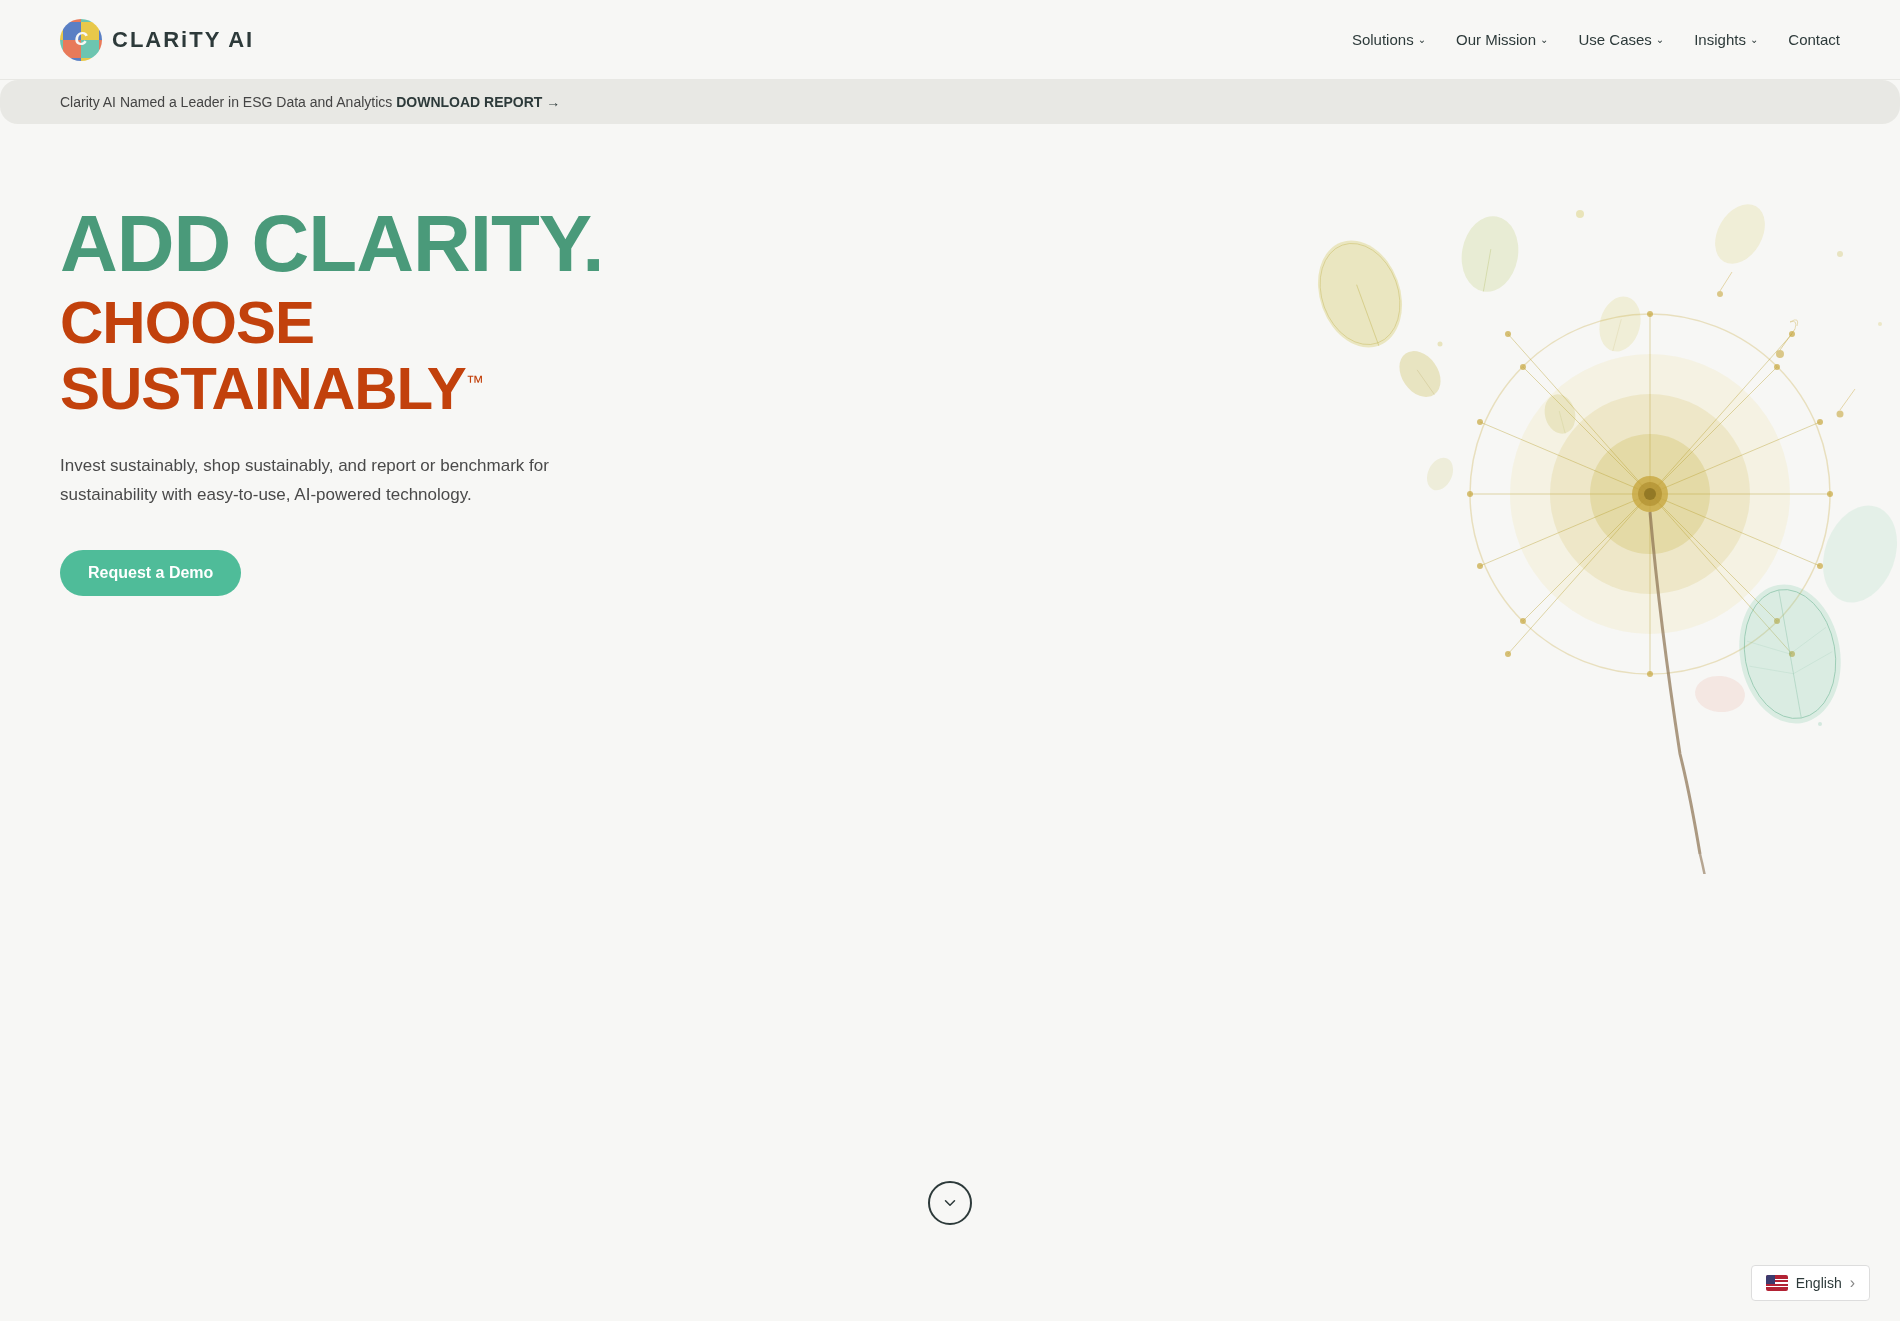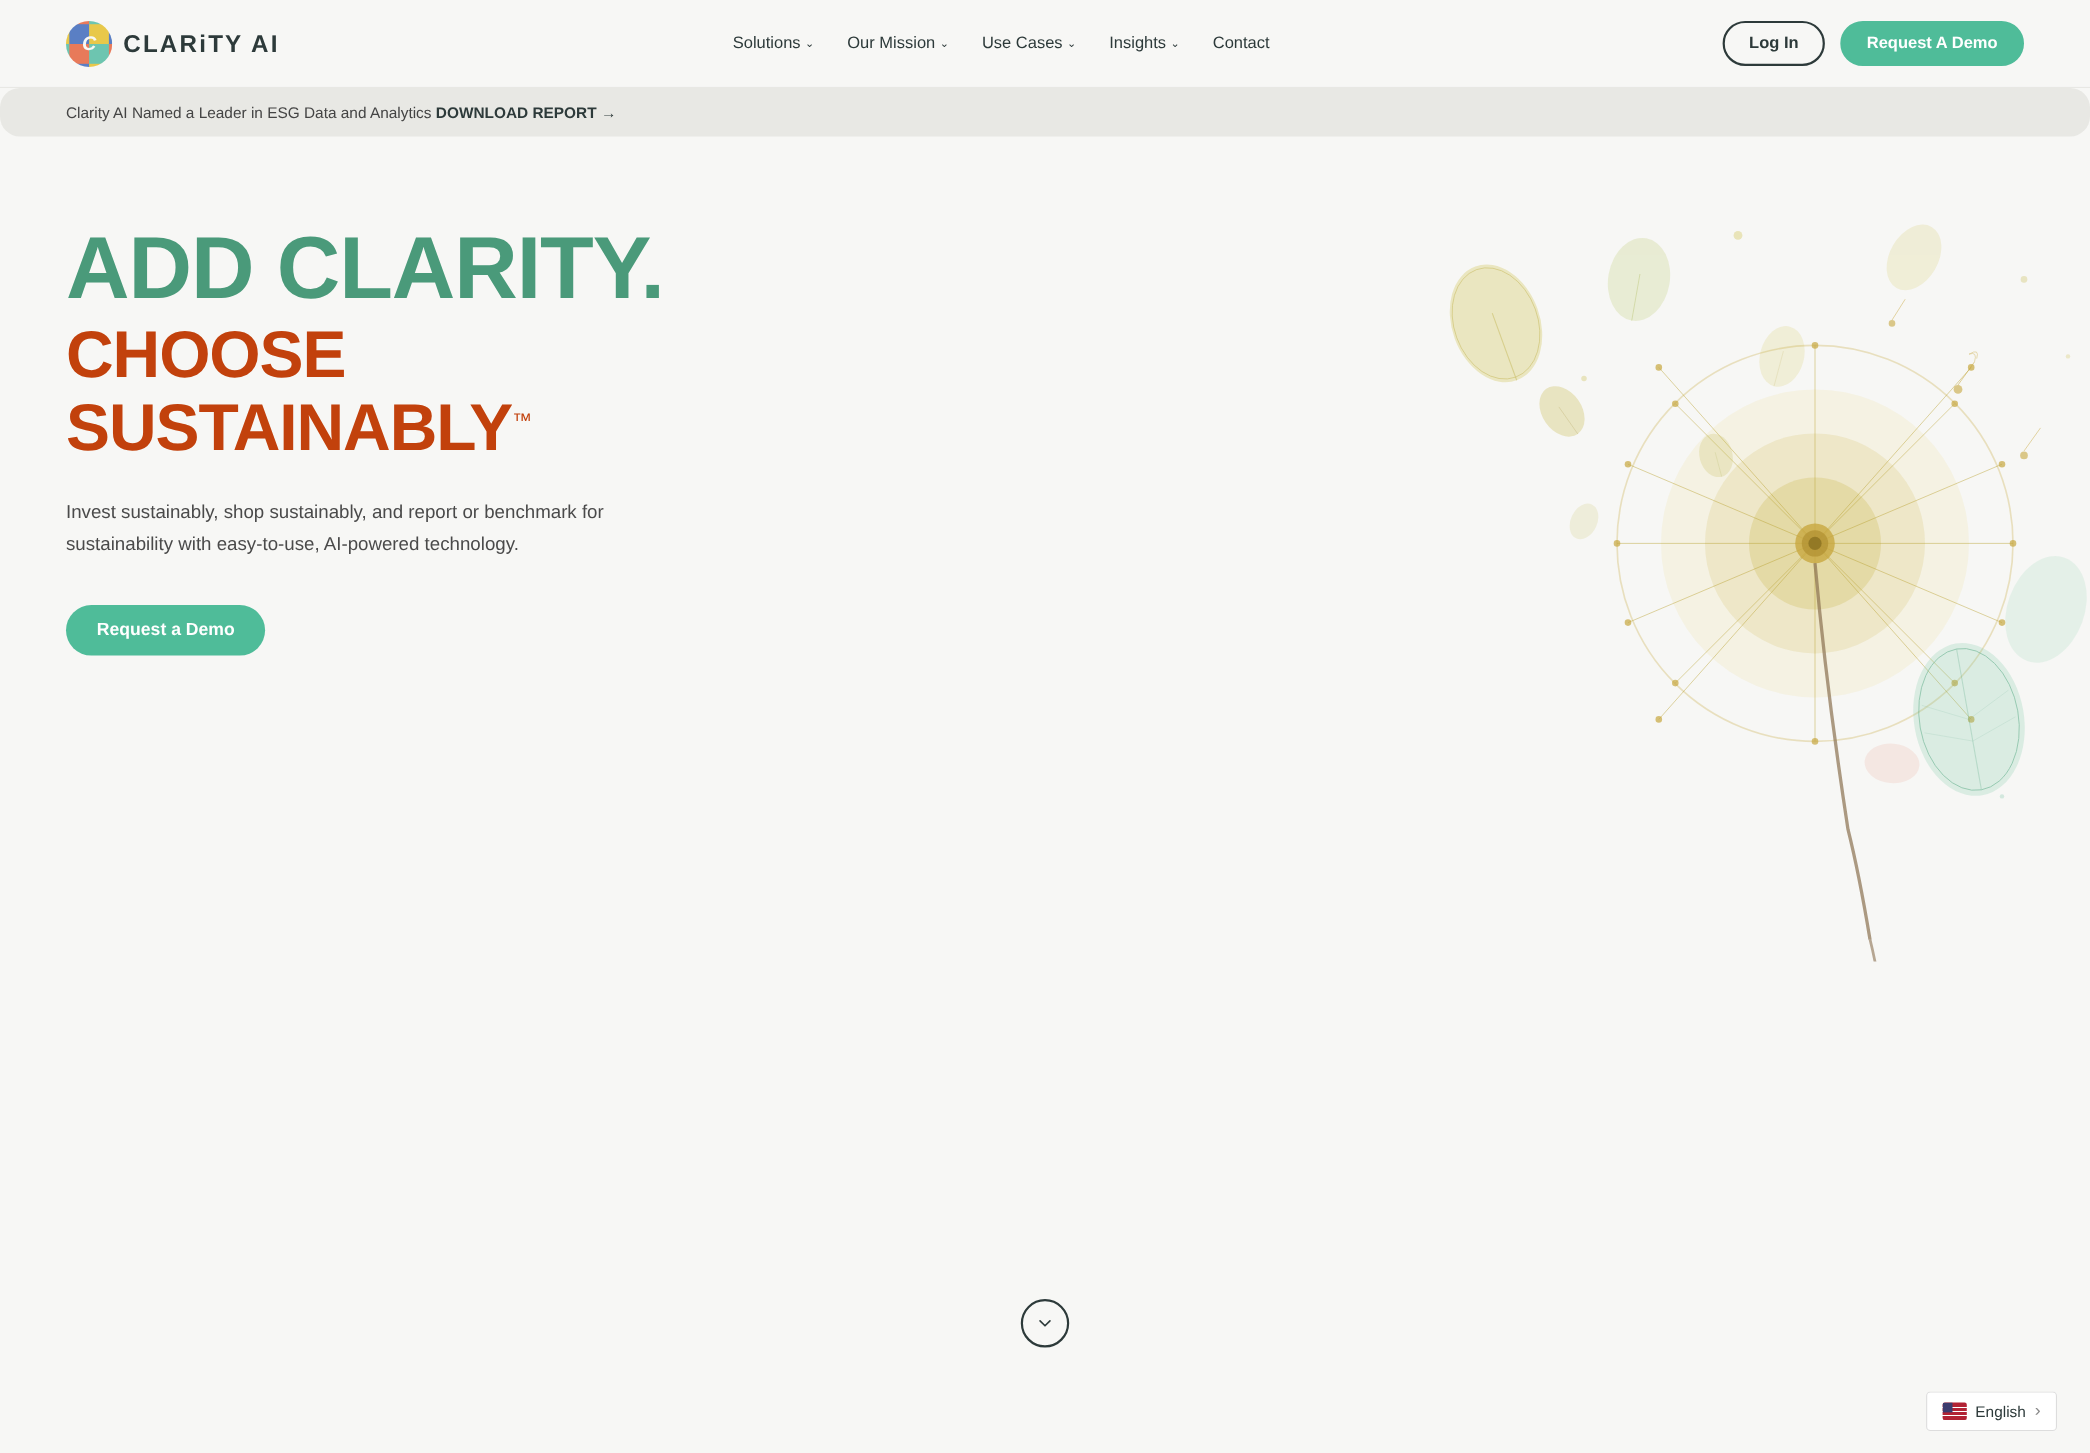--- a/index.html
+++ b/index.html
@@ -159,24 +159,20 @@
     </a>
     <a class="nav-item">
       <span>Insights</span>
       <span class="chevron-small">⌄</span>
     </a>
     <a class="nav-item">
       <span>Contact</span>
     </a>
   </div>
 
-  <div class="nav-actions">
-    <button class="btn-login">Log In</button>
-    <button class="btn-demo">Request A Demo</button>
-  </div>
 </nav>
 
 <div class="announcement-bar">
   <span>Clarity AI Named a Leader in ESG Data and Analytics </span><a href="#"><strong>DOWNLOAD REPORT</strong> <span>→</span></a>
 </div>
 
 <section class="hero">
   <div class="hero-content">
     <h1 class="hero-title-line1">ADD CLARITY.</h1>
     <h2 class="hero-title-line2">

